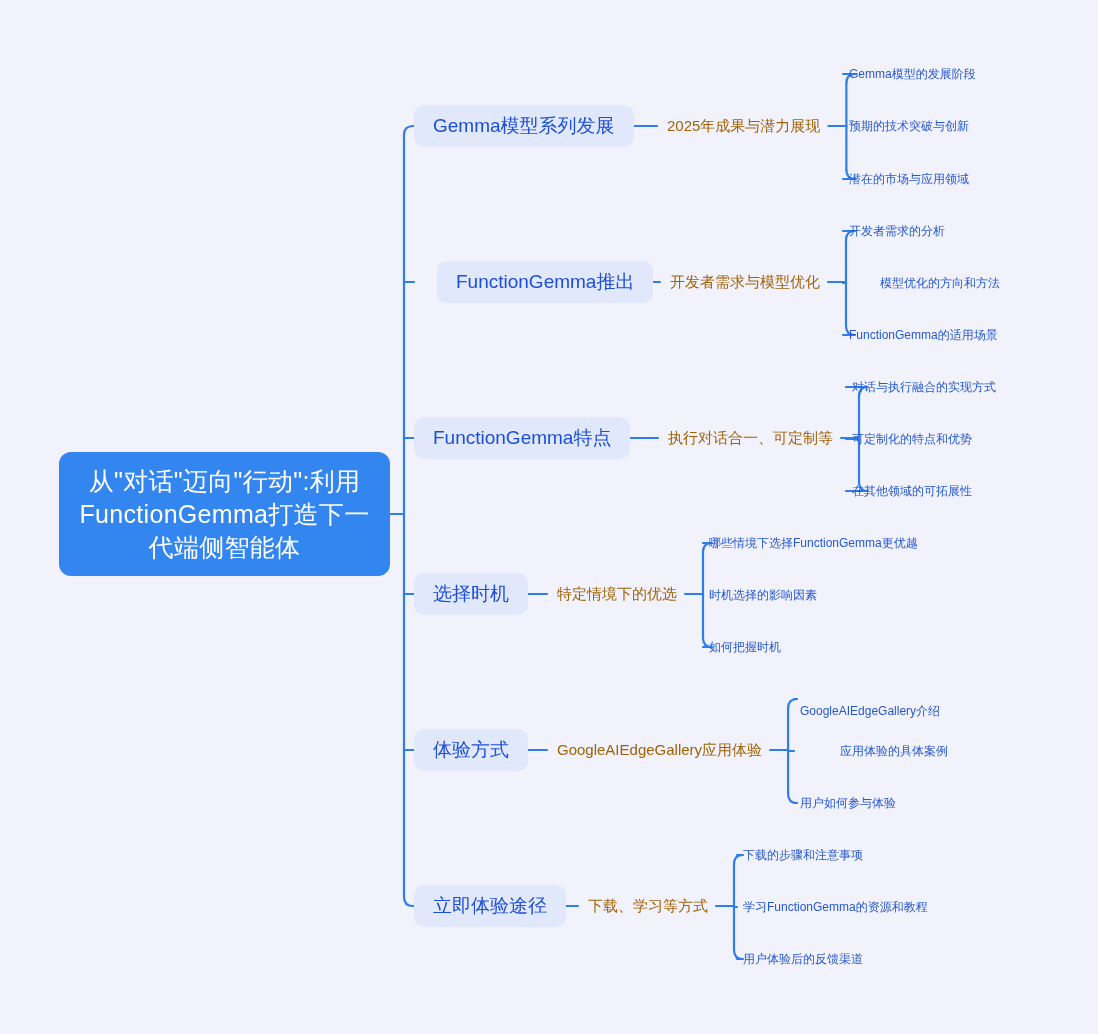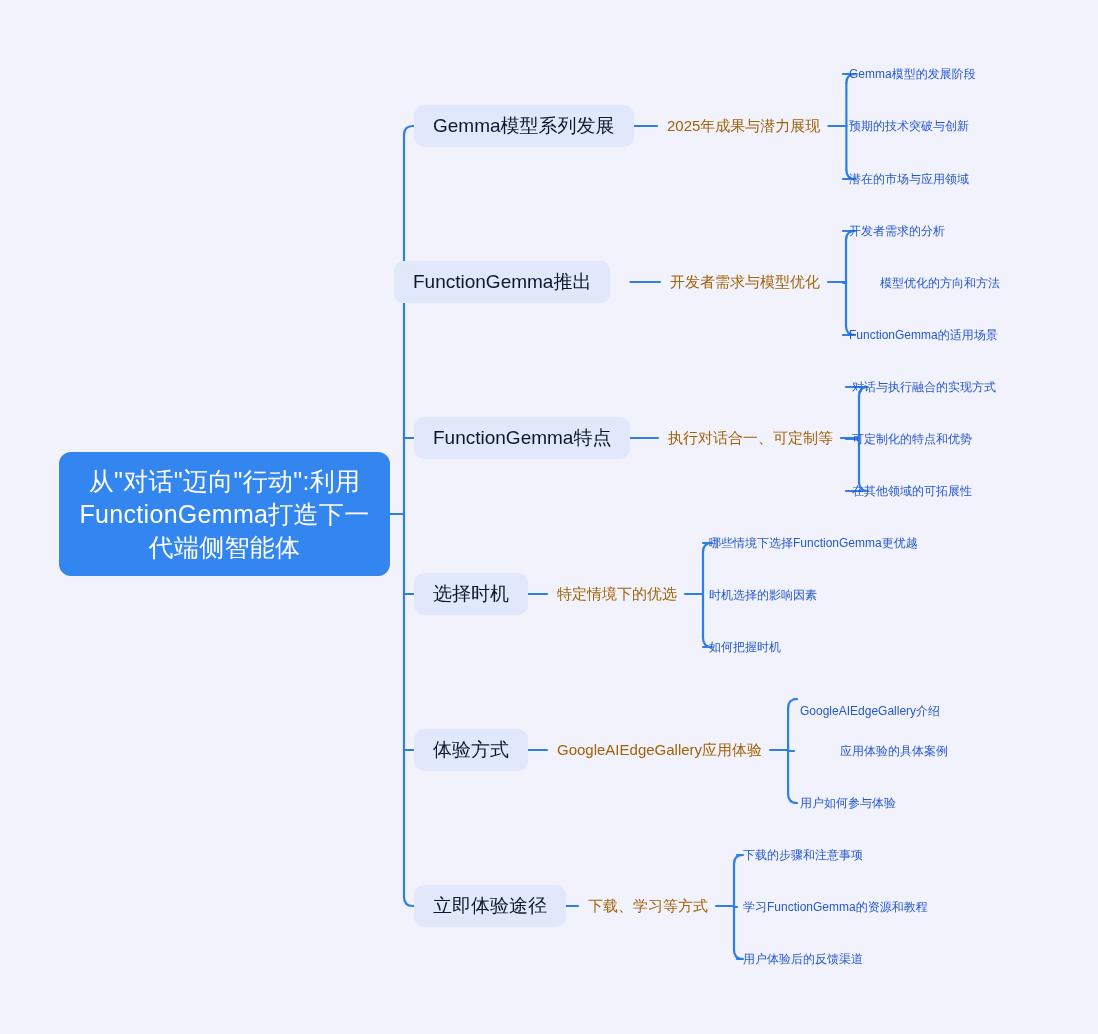--- a/index.html
+++ b/index.html
@@ -49,21 +49,21 @@
     justify-content: center;
     text-align: center;
     padding: 0 14px;
     white-space: normal;
   }
 
   
   .l1-node {
     background: #e1e8fb;
     border-radius: 10px;
-    color: #0f172a;
+    color: #1d4ed8;
     font-size: 19px;
     height: 42px;
     display: flex;
     align-items: center;
     justify-content: center;
     padding: 0 19px;
     transform: translateY(-21px);
   }
 
   
@@ -138,21 +138,21 @@
     </svg>
 
   <div class="node root-node">从"对话"迈向"行动":利用FunctionGemma打造下一代端侧智能体</div>
 
   <div id="nodes-layer">
       <div class="node l1-node" style="left: 414px; top: 126px;">Gemma模型系列发展</div>
       <div class="node l2-node" style="left: 667px; top: 126px;">2025年成果与潜力展现</div>
       <div class="node l3-node" style="left: 849px; top: 74px;">Gemma模型的发展阶段</div>
       <div class="node l3-node" style="left: 849px; top: 126px;">预期的技术突破与创新</div>
       <div class="node l3-node" style="left: 849px; top: 179px;">潜在的市场与应用领域</div>
-      <div class="node l1-node" style="left: 394px; top: 282px; border-radius: 9px;">FunctionGemma推出</div>
+      <div class="node l1-node" style="left: 437px; top: 282px; border-radius: 9px;">FunctionGemma推出</div>
       <div class="node l2-node" style="left: 670px; top: 282px;">开发者需求与模型优化</div>
       <div class="node l3-node" style="left: 849px; top: 231px;">开发者需求的分析</div>
       <div class="node l3-node" style="left: 849px; top: 283px; margin-left: 31px;">模型优化的方向和方法</div>
       <div class="node l3-node" style="left: 849px; top: 335px;">FunctionGemma的适用场景</div>
       <div class="node l1-node" style="left: 414px; top: 438px;">FunctionGemma特点</div>
       <div class="node l2-node" style="left: 668px; top: 438px;">执行对话合一、可定制等</div>
       <div class="node l3-node" style="left: 852px; top: 387px;">对话与执行融合的实现方式</div>
       <div class="node l3-node" style="left: 852px; top: 439px;">可定制化的特点和优势</div>
       <div class="node l3-node" style="left: 852px; top: 491px;">在其他领域的可拓展性</div>
       <div class="node l1-node" style="left: 414px; top: 594px;">选择时机</div>

